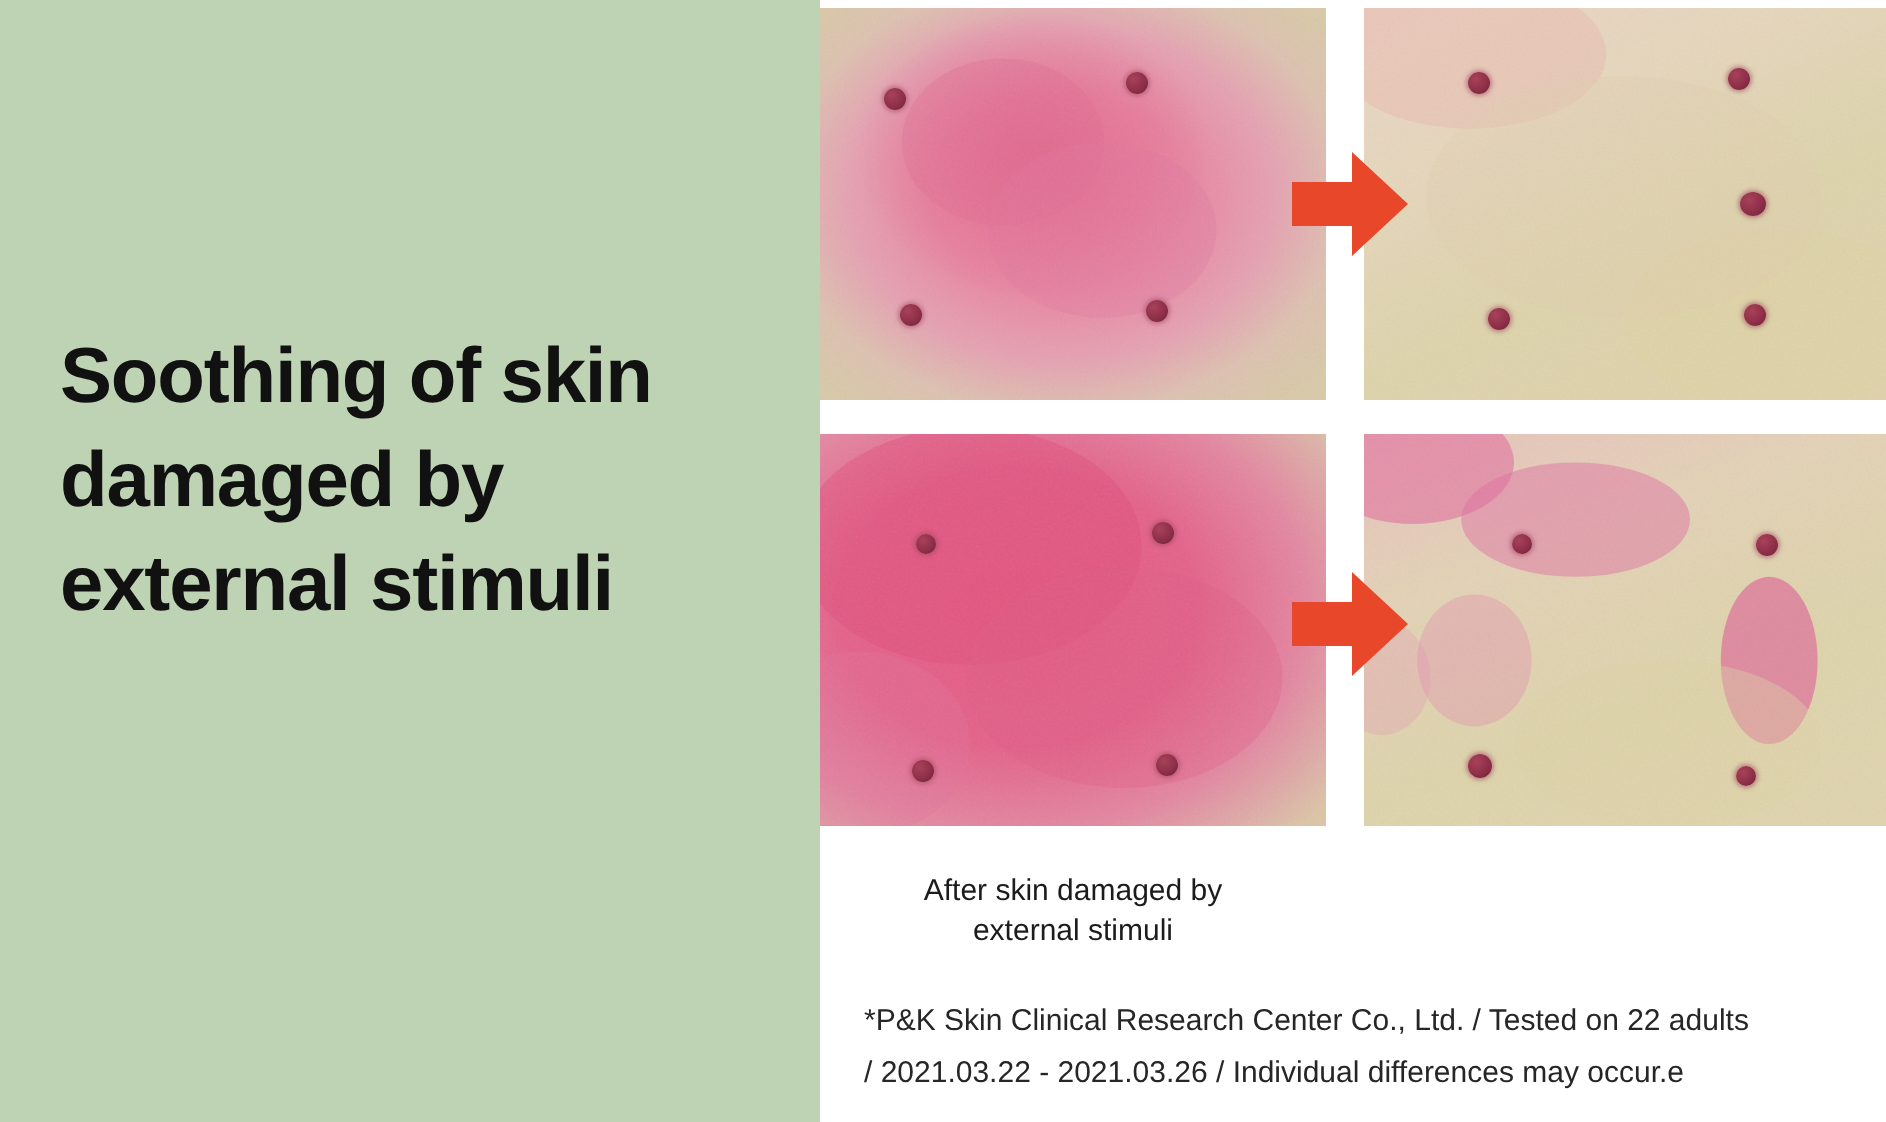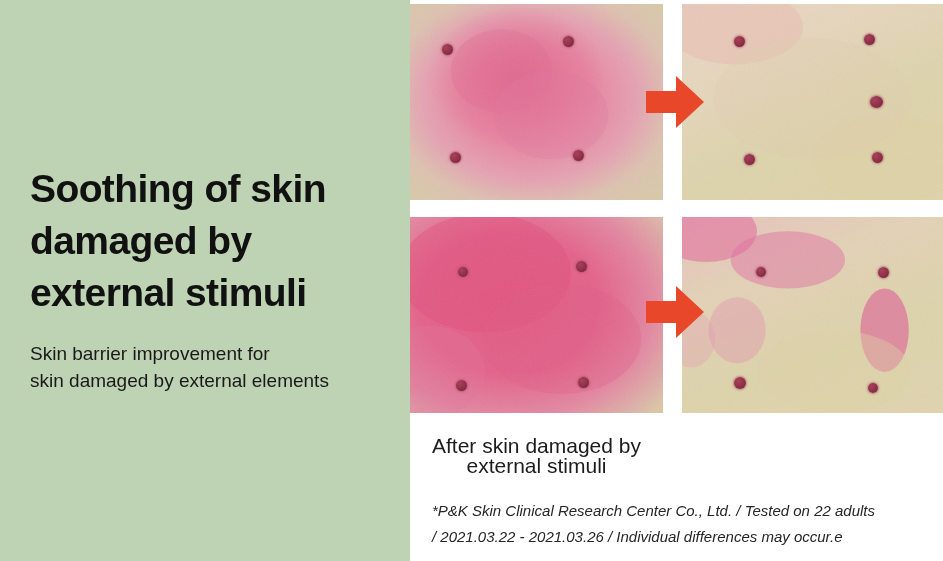--- a/index.html
+++ b/index.html
@@ -96,52 +96,49 @@
     height: 52px;
     z-index: 5;
   }
   #arrow-top { left: 236px; top: 76px; }
   #arrow-bot { left: 236px; top: 286px; }
   .arrow svg { display: block; width: 100%; height: 100%; }
 
   
   .caption {
     position: absolute;
-    font-size: 21px;
+    font-size: 15px;
     line-height: 20px;
     color: #1c1c1c;
     text-align: center;
     white-space: pre-line;
   }
   #caption-before { left: 0px;   top: 436px; width: 253px; }
   #caption-after  { left: 272px; top: 436px; width: 261px; }
 
   .disclaimer {
     position: absolute;
     left: 22px;
     top: 498px;
     width: 510px;
     font-size: 15px;
     line-height: 26px;
-    font-style: italic;
     color: #262626;
     white-space: pre-line;
   }
 </style>
 </head>
 <body>
 
 <div class="banner">
 
   <div class="left-panel">
     <div class="headline">Soothing of skin
 damaged by
 external stimuli</div>
-    <div class="subtitle">Skin barrier improvement for
-skin damaged by external elements</div>
   </div>
 
   <div class="photo-area">
 
     <div class="photo" id="photo-before-top">
       <svg class="skin-base" viewBox="0 0 253 196" preserveAspectRatio="none">
         <defs>
           <radialGradient id="gBT" cx="48%" cy="48%" r="62%">
             <stop offset="0%" stop-color="#e87c9b"></stop>
             <stop offset="38%" stop-color="#e888a3"></stop>

